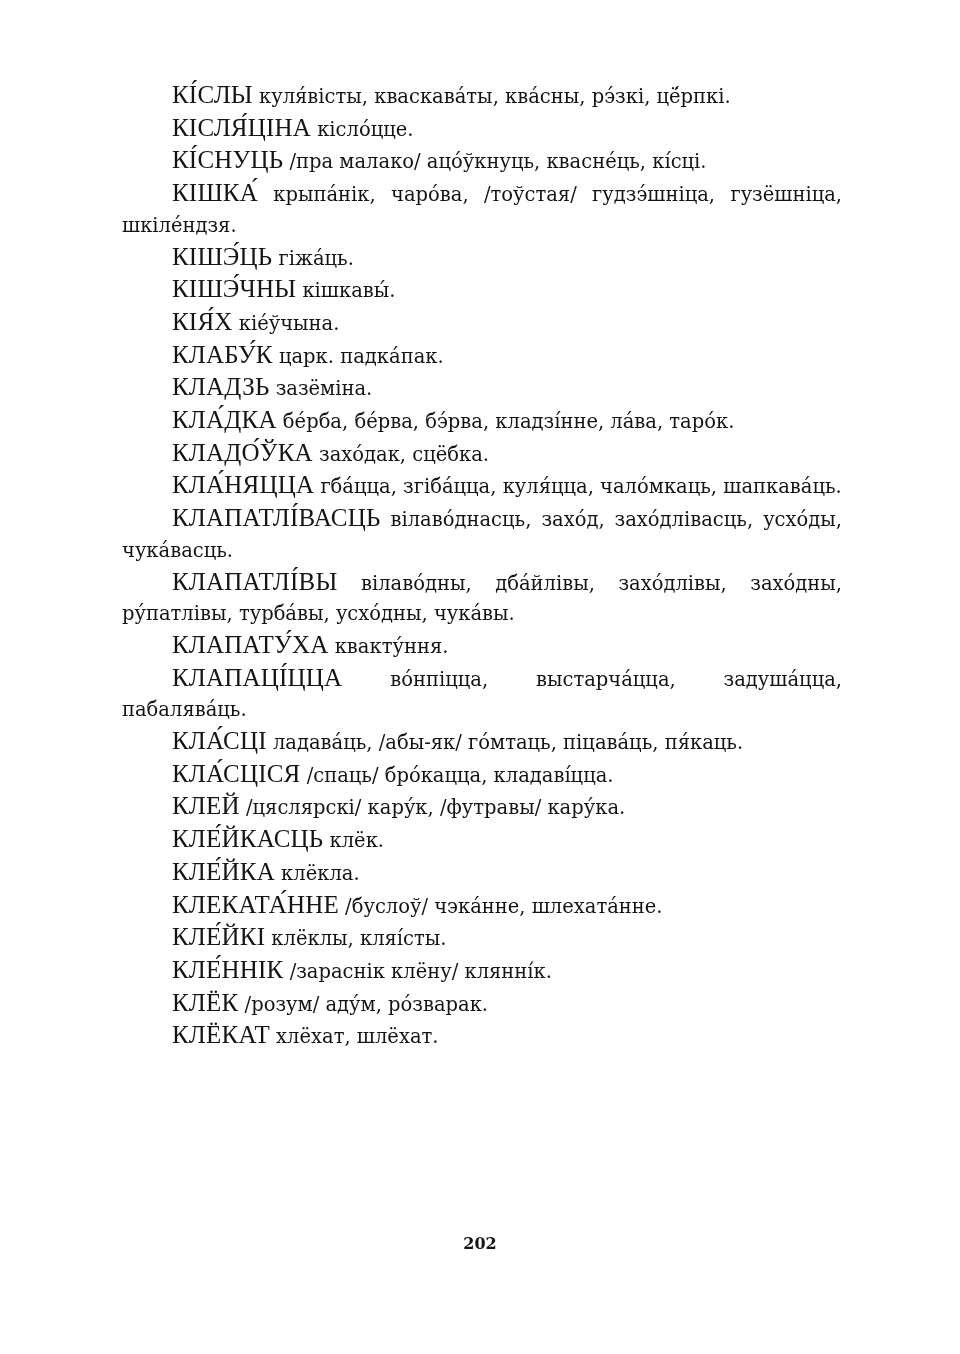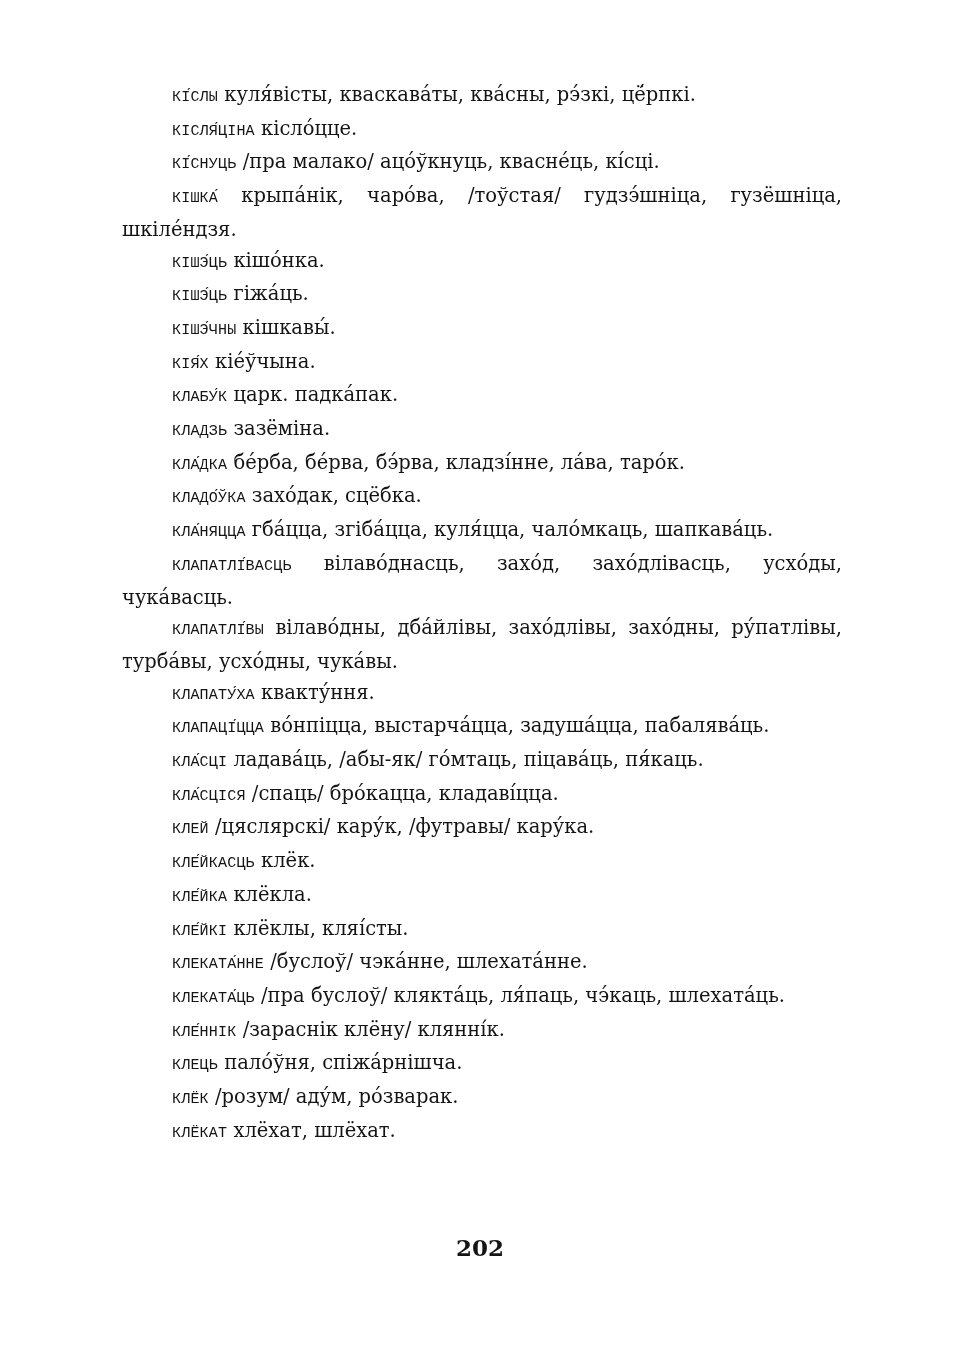--- a/index.html
+++ b/index.html
@@ -3,54 +3,51 @@
 <meta charset="utf-8">
 <style>
   html, body { margin: 0; padding: 0; background: #ffffff; }
   body { width: 960px; height: 1354px; position: relative; overflow: hidden; }
   .page {
     position: absolute; left: 122px; top: 80px; width: 720px;
     font-family: "DejaVu Serif", "Liberation Serif", serif;
     font-size: 19.5px; line-height: 30.7px; color: #141414;
   }
   .entry { margin: 0; text-indent: 50px; text-align: justify; text-align-last: left; }
-  .head { font-family: Liberation Mono, monospace; font-size: 15px; letter-spacing: 0.2px; }
+  .head { font-family: Liberation Serif, serif; font-size: 25px; letter-spacing: 0.2px; }
   .it { }
   .pagenum {
     position: absolute; left: 0; width: 960px; top: 1234px; text-align: center;
-    font-family: "DejaVu Serif", serif; font-weight: bold; font-size: 23px; color: #141414;
+    font-family: "DejaVu Serif", serif; font-weight: bold; font-size: 16px; color: #141414;
   }
 </style>
 </head>
 <body>
 
 <div class="page" id="page">
     <p class="entry"><span class="head">КІ́СЛЫ</span><span> куля́вісты, кваскава́ты, ква́сны, рэ́зкі, цё́рпкі.</span></p>
     <p class="entry"><span class="head">КІСЛЯ́ЦІНА</span><span> кісло́цце.</span></p>
     <p class="entry"><span class="head">КІ́СНУЦЬ</span><span> </span><span class="it">/пра малако/</span><span> ацо́ўкнуць, кваснéць, кі́сці.</span></p>
     <p class="entry"><span class="head">КІШКА́</span><span> крыпа́нік, чаро́ва, </span><span class="it">/тоўстая/</span><span> гудзэ́шніца, гузёшніца, шкіле́ндзя.</span></p>
-    <p class="entry"><span class="head">КІШЭ́ЦЬ</span><span> кішо́нка.</span></p>
     <p class="entry"><span class="head">КІШЭ́ЦЬ</span><span> гіжа́ць.</span></p>
     <p class="entry"><span class="head">КІШЭ́ЧНЫ</span><span> кішкавы́.</span></p>
     <p class="entry"><span class="head">КІЯ́Х</span><span> кіе́ўчына.</span></p>
     <p class="entry"><span class="head">КЛАБУ́К</span><span> </span><span class="it">царк.</span><span> падка́пак.</span></p>
     <p class="entry"><span class="head">КЛАДЗЬ</span><span> зазёміна.</span></p>
     <p class="entry"><span class="head">КЛА́ДКА</span><span> бе́рба, бе́рва, бэ́рва, кладзі́нне, ла́ва, таро́к.</span></p>
     <p class="entry"><span class="head">КЛАДО́ЎКА</span><span> захо́дак, сцёбка.</span></p>
     <p class="entry"><span class="head">КЛА́НЯЦЦА</span><span> гба́цца, згіба́цца, куля́цца, чало́мкаць, шапкава́ць.</span></p>
     <p class="entry"><span class="head">КЛАПАТЛІ́ВАСЦЬ</span><span> вілаво́днасць, захо́д, захо́длівасць, усхо́ды, чука́васць.</span></p>
     <p class="entry"><span class="head">КЛАПАТЛІ́ВЫ</span><span> вілаво́дны, дба́йлівы, захо́длівы, захо́дны, ру́патлівы, турба́вы, усхо́дны, чука́вы.</span></p>
     <p class="entry"><span class="head">КЛАПАТУ́ХА</span><span> квакту́ння.</span></p>
     <p class="entry"><span class="head">КЛАПАЦІ́ЦЦА</span><span> во́нпіцца, выстарча́цца, задуша́цца, пабалява́ць.</span></p>
     <p class="entry"><span class="head">КЛА́СЦІ</span><span> ладава́ць, </span><span class="it">/абы-як/</span><span> го́мтаць, піцава́ць, пя́каць.</span></p>
     <p class="entry"><span class="head">КЛА́СЦІСЯ</span><span> </span><span class="it">/спаць/</span><span> бро́кацца, кладаві́цца.</span></p>
     <p class="entry"><span class="head">КЛЕЙ</span><span> </span><span class="it">/цяслярскі/</span><span> кару́к, </span><span class="it">/футравы/</span><span> кару́ка.</span></p>
     <p class="entry"><span class="head">КЛЕ́ЙКАСЦЬ</span><span> клёк.</span></p>
     <p class="entry"><span class="head">КЛЕ́ЙКА</span><span> клёкла.</span></p>
+    <p class="entry"><span class="head">КЛЕКАТА́ННЕ</span><span> </span><span class="it">/буслоў/</span><span> чэка́нне, шлехата́нне.</span></p>
     <p class="entry"><span class="head">КЛЕ́ЙКІ</span><span>  клёклы, кляі́сты.</span></p>
-    <p class="entry"><span class="head">КЛЕКАТА́ННЕ</span><span> </span><span class="it">/буслоў/</span><span> чэка́нне, шлехата́нне.</span></p>
-    <p class="entry"><span class="head">КЛЕКАТА́ЦЬ</span><span> </span><span class="it">/пра буслоў/</span><span> клякта́ць, ля́паць, чэ́каць, шлехата́ць.</span></p>
     <p class="entry"><span class="head">КЛЕ́ННІК</span><span> </span><span class="it">/зараснік клёну/</span><span> кляннíк.</span></p>
-    <p class="entry"><span class="head">КЛЕЦЬ</span><span> пало́ўня, спіжа́рнішча.</span></p>
     <p class="entry"><span class="head">КЛЁК</span><span> </span><span class="it">/розум/</span><span> аду́м, ро́зварак.</span></p>
     <p class="entry"><span class="head">КЛЁКАТ</span><span> хлёхат, шлёхат.</span></p>
   </div>
 <div class="pagenum">202</div>
 
 </body></html>

